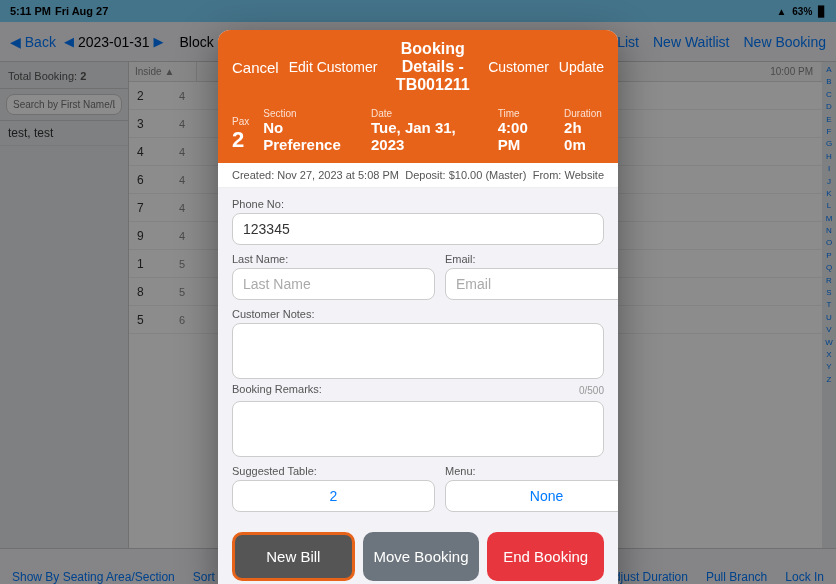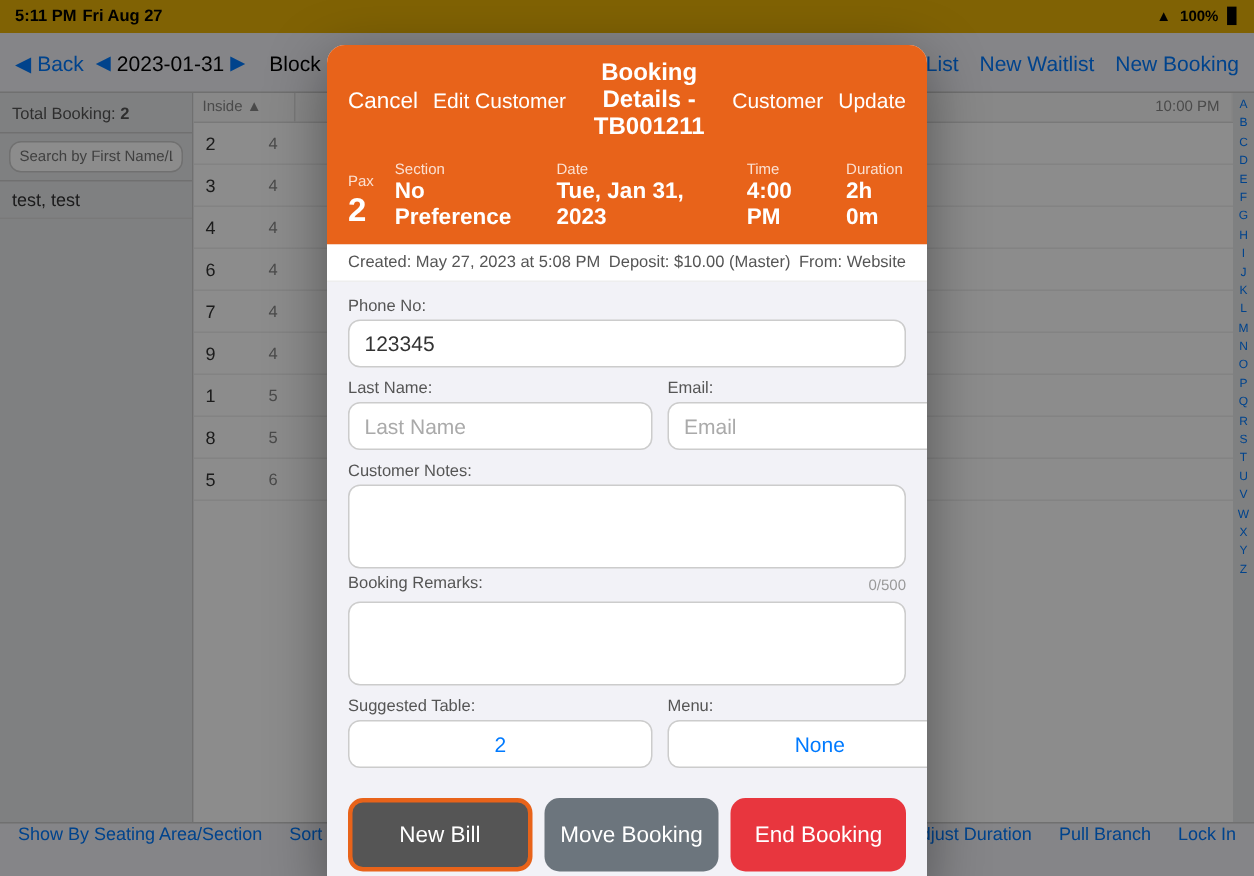--- a/index.html
+++ b/index.html
@@ -7,21 +7,21 @@
       font-family: -apple-system, BlinkMacSystemFont, 'Helvetica Neue', sans-serif;
       background: #c8d0d8;
       width: 836px;
       height: 584px;
       overflow: hidden;
       position: relative;
     }
 
     
     .status-bar {
-      background: #eab308;
+      background: #7dd3fc;
       height: 22px;
       display: flex;
       align-items: center;
       justify-content: space-between;
       padding: 0 10px;
       font-size: 11px;
       font-weight: 600;
     }
     .status-bar-left { display: flex; align-items: center; gap: 4px; }
     .status-bar-right { display: flex; align-items: center; gap: 6px; font-size: 10px; }
@@ -138,21 +138,21 @@
       color: #007aff;
       line-height: 1.55;
       cursor: pointer;
     }
 
     
     .bottom-bar {
       background: #f2f2f7;
       height: 36px;
       display: flex;
-      align-items: flex-start;
+      align-items: flex-end;
       justify-content: space-between;
       padding: 0 12px;
       border-top: 1px solid #ccc;
     }
     .bottom-bar-left { display: flex; gap: 18px; }
     .bottom-bar-right { display: flex; gap: 18px; }
     .bottom-btn {
       font-size: 12px;
       color: #007aff;
       cursor: pointer;
@@ -348,21 +348,21 @@
 </head>
 <body>
 
 <div class="status-bar">
   <div class="status-bar-left">
     <span>5:11 PM</span>
     <span>Fri Aug 27</span>
   </div>
   <div class="status-bar-right">
     <span>▲</span>
-    <span>100%</span>
+    <span>63%</span>
     <span>▊</span>
   </div>
 </div>
 
 <div class="top-nav">
   <div class="nav-back">
     <span>◀</span>
     <span>Back</span>
   </div>
   <div class="nav-date">
@@ -574,21 +574,21 @@
         <div class="bi-label">Time</div>
         <div class="bi-value">4:00 PM</div>
       </div>
       <div class="booking-info-item">
         <div class="bi-label">Duration</div>
         <div class="bi-value">2h 0m</div>
       </div>
     </div>
 
     <div class="modal-meta">
-      <span>Created: May 27, 2023 at 5:08 PM</span>
+      <span>Created: Nov 27, 2023 at 5:08 PM</span>
       <span>Deposit: $10.00 (Master)</span>
       <span>From: Website</span>
     </div>
 
     <div class="modal-body">
 
       <div class="form-row">
         <div class="form-group">
           <label class="form-label">Phone No:</label>
           <input class="form-input" type="text" value="123345" style="">

